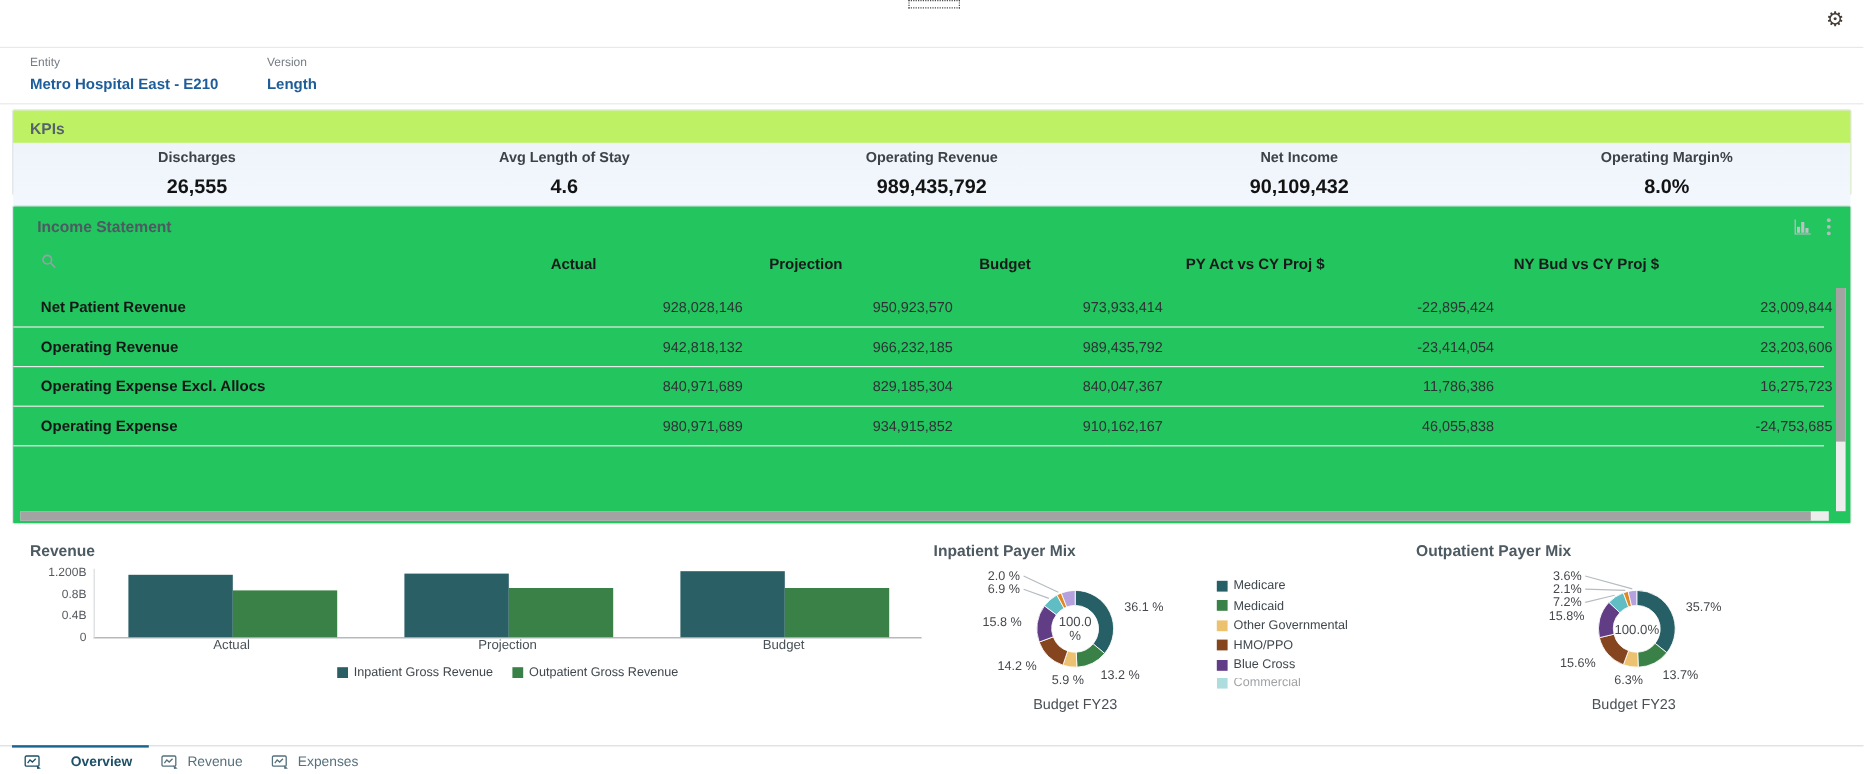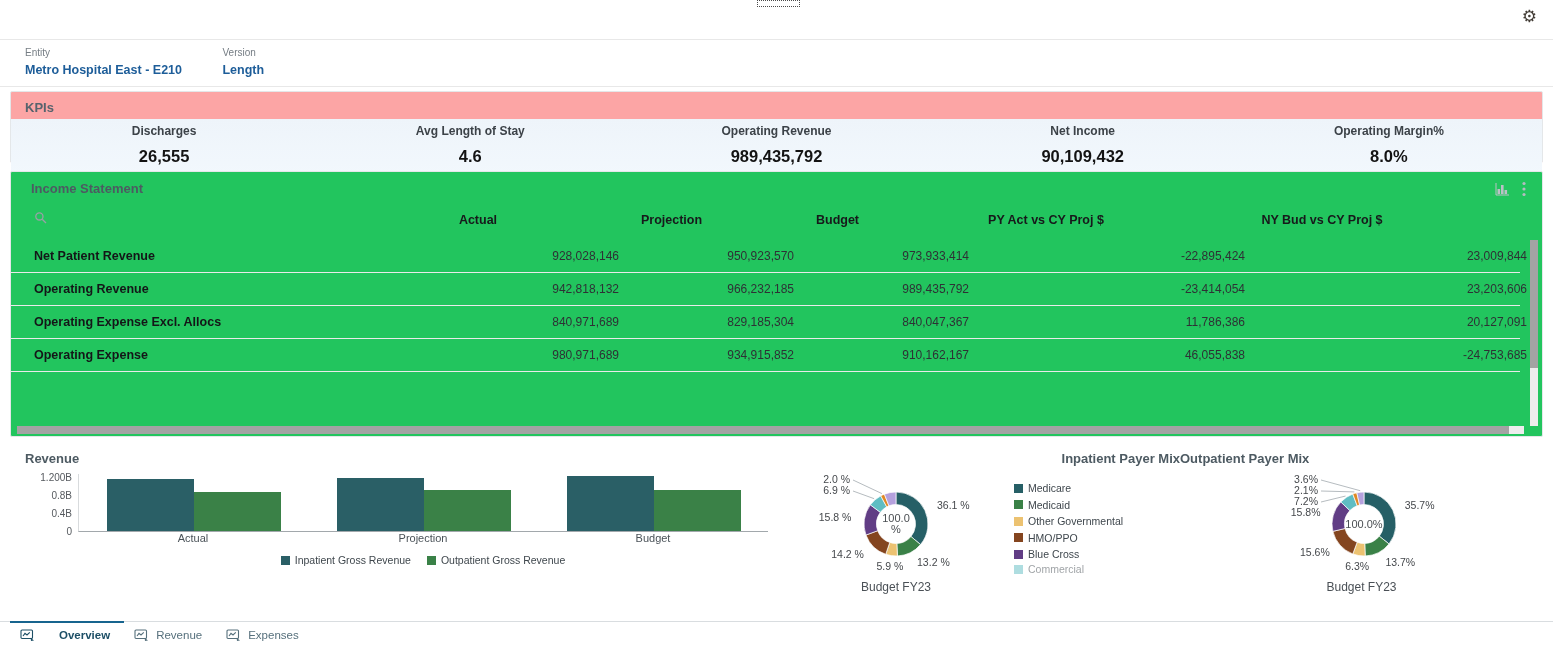--- a/index.html
+++ b/index.html
@@ -7,21 +7,21 @@
     font-family:"Liberation Sans", sans-serif; color:#24292e; }
   .topbar { position:relative; height:40px; border-bottom:1px solid #e8e8e8; }
   .dotted-box { position:absolute; left:757px; top:0; width:43px; height:7px; border:1px dotted #4a4a4a; background:#fff; }
   .gear { position:absolute; right:16px; top:8px; font-size:17px; color:#433d36; cursor:pointer; line-height:1; }
   .pov { position:relative; height:47px; border-bottom:1px solid #e8e8e8; padding:7px 0 0 25px; }
   .pov-item { display:inline-block; vertical-align:top; margin-right:36px; }
   .pov-label { font-size:10px; color:#757d84; margin-bottom:5px; }
   .pov-value { font-size:12.5px; font-weight:700; color:#1d5d99; cursor:pointer; }
   .panel { margin:0 10px; border:1px solid #e4e7e9; border-radius:2px; background:#22c55e; }
   
-  .kpi-panel { margin-top:4px; height:72px; background:#fca5a5; }
+  .kpi-panel { margin-top:4px; height:72px; background:#bef264; }
   .kpi-title { font-size:13px; font-weight:700; color:#56636d; padding:8px 14px 4px; }
   .kpi-body { height:57px; background:linear-gradient(180deg,#eef4fa 0%,#f2f8fd 100%); display:flex; }
   .kpi-tile { flex:1; text-align:center; padding-top:5px; }
   .kpi-label { font-size:12px; font-weight:600; color:#3c4248; margin-bottom:9px; }
   .kpi-value { font-size:16.5px; font-weight:700; color:#131313; }
   
   .is-panel { position:relative; margin-top:8px; height:266px; overflow:hidden; }
   .is-title { font-size:13px; font-weight:700; color:#4d5a62; padding:9px 20px 0; }
   .is-corner { position:absolute; top:9px; right:16px; display:flex; gap:12px; align-items:center; }
   .icon-btn { cursor:pointer; line-height:0; }
@@ -49,21 +49,21 @@
   .rc-yaxis .tick { position:absolute; right:6px; font-size:10px; color:#55595e; }
   .rc-plot { position:relative; width:690px; height:58px; border-left:1px solid #d8dbdd; border-bottom:1px solid #a2a8ac; }
   .bar-group { position:absolute; bottom:0; display:flex; align-items:flex-end; }
   .bar { width:87px; cursor:pointer; }
   .rc-cats { position:relative; height:15px; margin-left:53px; width:690px; }
   .rc-cats .cat { position:absolute; transform:translateX(-50%); font-size:11px; color:#4a5258; }
   .rc-legend { display:flex; justify-content:center; gap:16px; margin:7px 0 0 53px; width:690px; }
   .legend-item { display:flex; align-items:center; gap:5px; font-size:10.5px; color:#3f474d; cursor:pointer; }
   .swatch { width:9px; height:9px; display:inline-block; }
   .donut-panel { padding-top:3px; }
-  .donut-panel.inpatient { width:402px; display:block;text-align:right; }
+  .donut-panel.inpatient { width:402px; display:block; }
   .donut-panel.outpatient { width:363px; }
   .donut-flex { display:flex; }
   .donut-col { display:flex; flex-direction:column; align-items:center; }
   .donut-caption { font-size:12px; color:#4a5056; margin-top:-2px; }
   .pie-legend { margin-top:16px; display:flex; flex-direction:column; gap:4.5px; }
   .pie-legend .legend-item { font-size:10.5px; }
   .pie-legend .faded { opacity:.5; height:9px; overflow:hidden; }
   
   .tabbar { position:absolute; left:0; right:0; bottom:0; height:24px; border-top:1px solid #d9dde0; padding-left:10px; display:flex; }
   .tab { position:relative; display:flex; align-items:center; gap:7px; padding:3px 14px 0 10px; font-size:11.5px; color:#56707c; cursor:pointer; }
@@ -166,21 +166,21 @@
         <div class="rval">989,435,792</div>
         <div class="rval">-23,414,054</div>
         <div class="rval">23,203,606</div>
       </div>
       <div class="is-row">
         <div class="rlabel">Operating Expense Excl. Allocs</div>
         <div class="rval">840,971,689</div>
         <div class="rval">829,185,304</div>
         <div class="rval">840,047,367</div>
         <div class="rval">11,786,386</div>
-        <div class="rval">20,127,091</div>
+        <div class="rval">16,275,723</div>
       </div>
       <div class="is-row">
         <div class="rlabel">Operating Expense</div>
         <div class="rval">980,971,689</div>
         <div class="rval">934,915,852</div>
         <div class="rval">910,162,167</div>
         <div class="rval">46,055,838</div>
         <div class="rval">-24,753,685</div>
       </div>
     </div>

